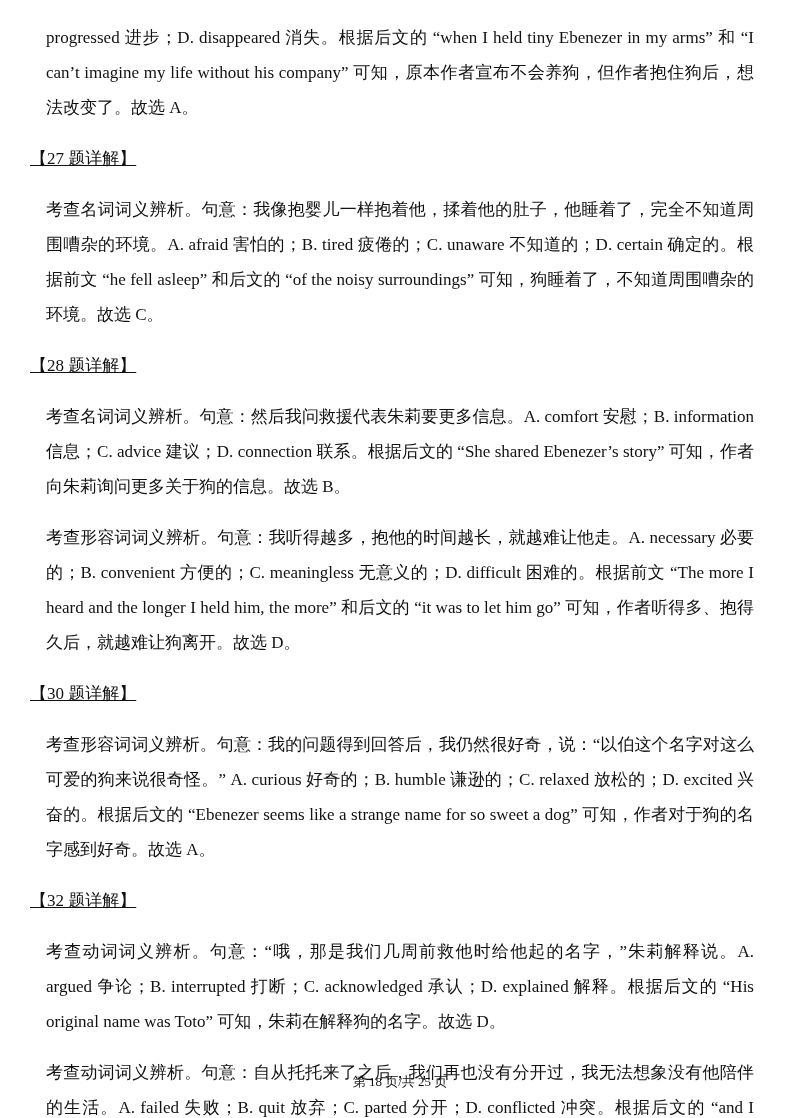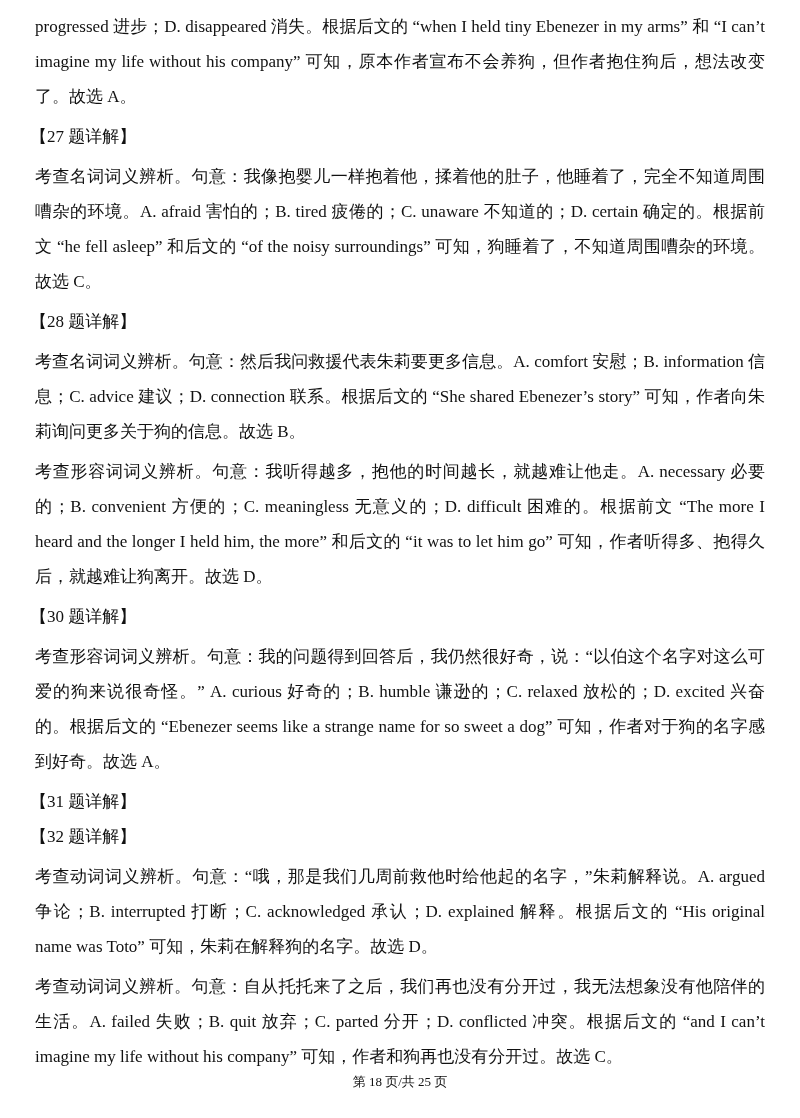--- a/index.html
+++ b/index.html
@@ -17,30 +17,31 @@
   }
   .page {
     position: absolute;
     top: 4px;
     left: 30px;
     right: 30px;
   }
   .para {
     font-size: 17px;
     line-height: 35px;
-    margin: 5px;
+    margin: 16px;
     text-align: justify;
     word-break: break-word;
   }
   .heading {
     font-size: 17px;
     line-height: 35px;
     margin: 0;
     font-weight: normal;
     text-align: left;
+    text-decoration: underline;
   }
   .footer {
     position: absolute;
     left: 0;
     right: 0;
     bottom: 26px;
     text-align: center;
     font-size: 13px;
     line-height: 20px;
   }
@@ -50,19 +51,18 @@
 
 <div class="page">
   <p class="para">progressed 进步；D. disappeared 消失。根据后文的 “when I held tiny Ebenezer in my arms” 和 “I can’t imagine my life without his company” 可知，原本作者宣布不会养狗，但作者抱住狗后，想法改变了。故选 A。</p>
   <p class="heading">【27 题详解】</p>
   <p class="para">考查名词词义辨析。句意：我像抱婴儿一样抱着他，揉着他的肚子，他睡着了，完全不知道周围嘈杂的环境。A. afraid 害怕的；B. tired 疲倦的；C. unaware 不知道的；D. certain 确定的。根据前文 “he fell asleep” 和后文的 “of the noisy surroundings” 可知，狗睡着了，不知道周围嘈杂的环境。故选 C。</p>
   <p class="heading">【28 题详解】</p>
   <p class="para">考查名词词义辨析。句意：然后我问救援代表朱莉要更多信息。A. comfort 安慰；B. information 信息；C. advice 建议；D. connection 联系。根据后文的 “She shared Ebenezer’s story” 可知，作者向朱莉询问更多关于狗的信息。故选 B。</p>
   <p class="para">考查形容词词义辨析。句意：我听得越多，抱他的时间越长，就越难让他走。A. necessary 必要的；B. convenient 方便的；C. meaningless 无意义的；D. difficult 困难的。根据前文 “The more I heard and the longer I held him, the more” 和后文的 “it was to let him go” 可知，作者听得多、抱得久后，就越难让狗离开。故选 D。</p>
   <p class="heading">【30 题详解】</p>
   <p class="para">考查形容词词义辨析。句意：我的问题得到回答后，我仍然很好奇，说：“以伯这个名字对这么可爱的狗来说很奇怪。” A. curious 好奇的；B. humble 谦逊的；C. relaxed 放松的；D. excited 兴奋的。根据后文的 “Ebenezer seems like a strange name for so sweet a dog” 可知，作者对于狗的名字感到好奇。故选 A。</p>
-  <p class="heading">【31 题详解】</p>
   <p class="heading">【32 题详解】</p>
   <p class="para">考查动词词义辨析。句意：“哦，那是我们几周前救他时给他起的名字，”朱莉解释说。A. argued 争论；B. interrupted 打断；C. acknowledged 承认；D. explained 解释。根据后文的 “His original name was Toto” 可知，朱莉在解释狗的名字。故选 D。</p>
   <p class="para">考查动词词义辨析。句意：自从托托来了之后，我们再也没有分开过，我无法想象没有他陪伴的生活。A. failed 失败；B. quit 放弃；C. parted 分开；D. conflicted 冲突。根据后文的 “and I can’t imagine my life without his company” 可知，作者和狗再也没有分开过。故选 C。</p>
 </div>
 
 <div class="footer">第 18 页/共 25 页</div>
 
 </body></html>

